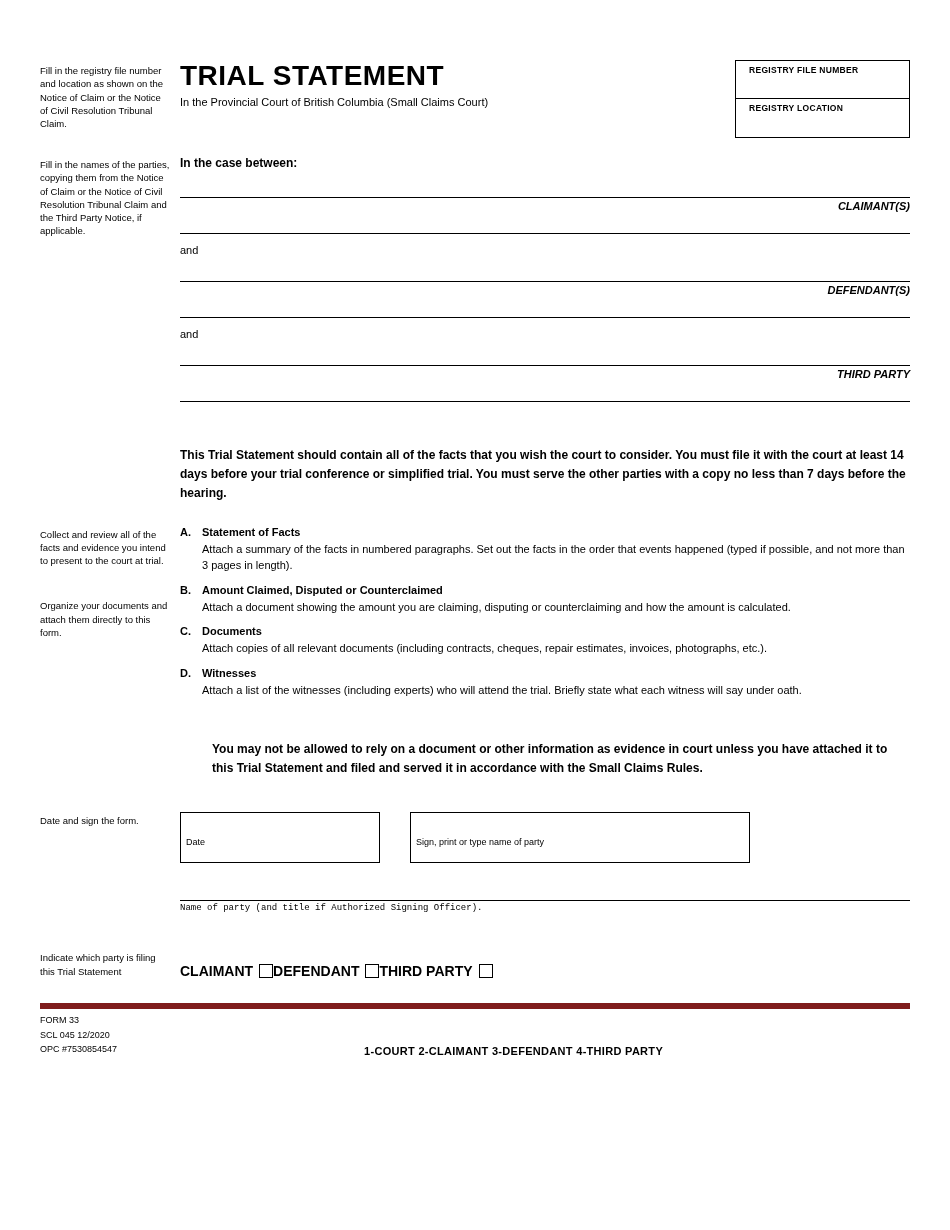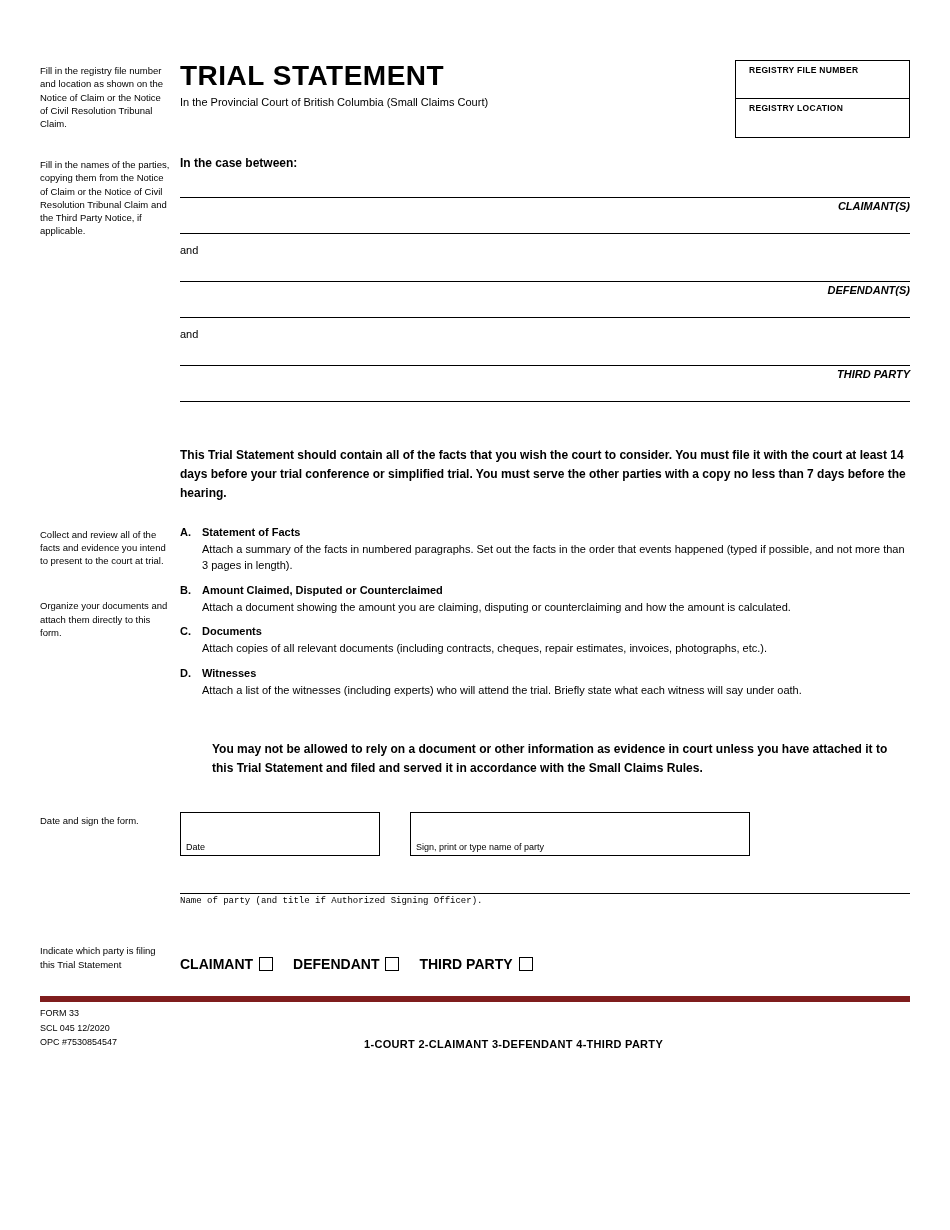--- a/index.html
+++ b/index.html
@@ -172,24 +172,24 @@
       font-size: 11px;
       margin-bottom: 12px;
     }
     .sign-boxes {
       display: flex;
       gap: 30px;
       margin-bottom: 20px;
     }
     .sign-box {
       border: 1px solid #000;
-      height: 44px;
+      height: 51px;
       display: flex;
       align-items: flex-end;
-      padding: 3px 5px;
+      padding: 15px 5px;
       font-size: 9px;
       text-align: center;
     }
     .sign-box.date-box {
       width: 200px;
     }
     .sign-box.name-box {
       flex: 1;
       max-width: 340px;
     }
@@ -206,21 +206,20 @@
     }
     .name-line-label {
       font-size: 9px;
       margin-top: 2px;
     }
 
     
     .checkbox-row {
       display: flex;
       align-items: center;
-      gap: 20px;
       margin-top: 14px;
     }
     .checkbox-item {
       display: flex;
       align-items: center;
       gap: 6px;
       font-size: 14px;
       font-weight: bold;
     }
     .checkbox-item .cb-label {

